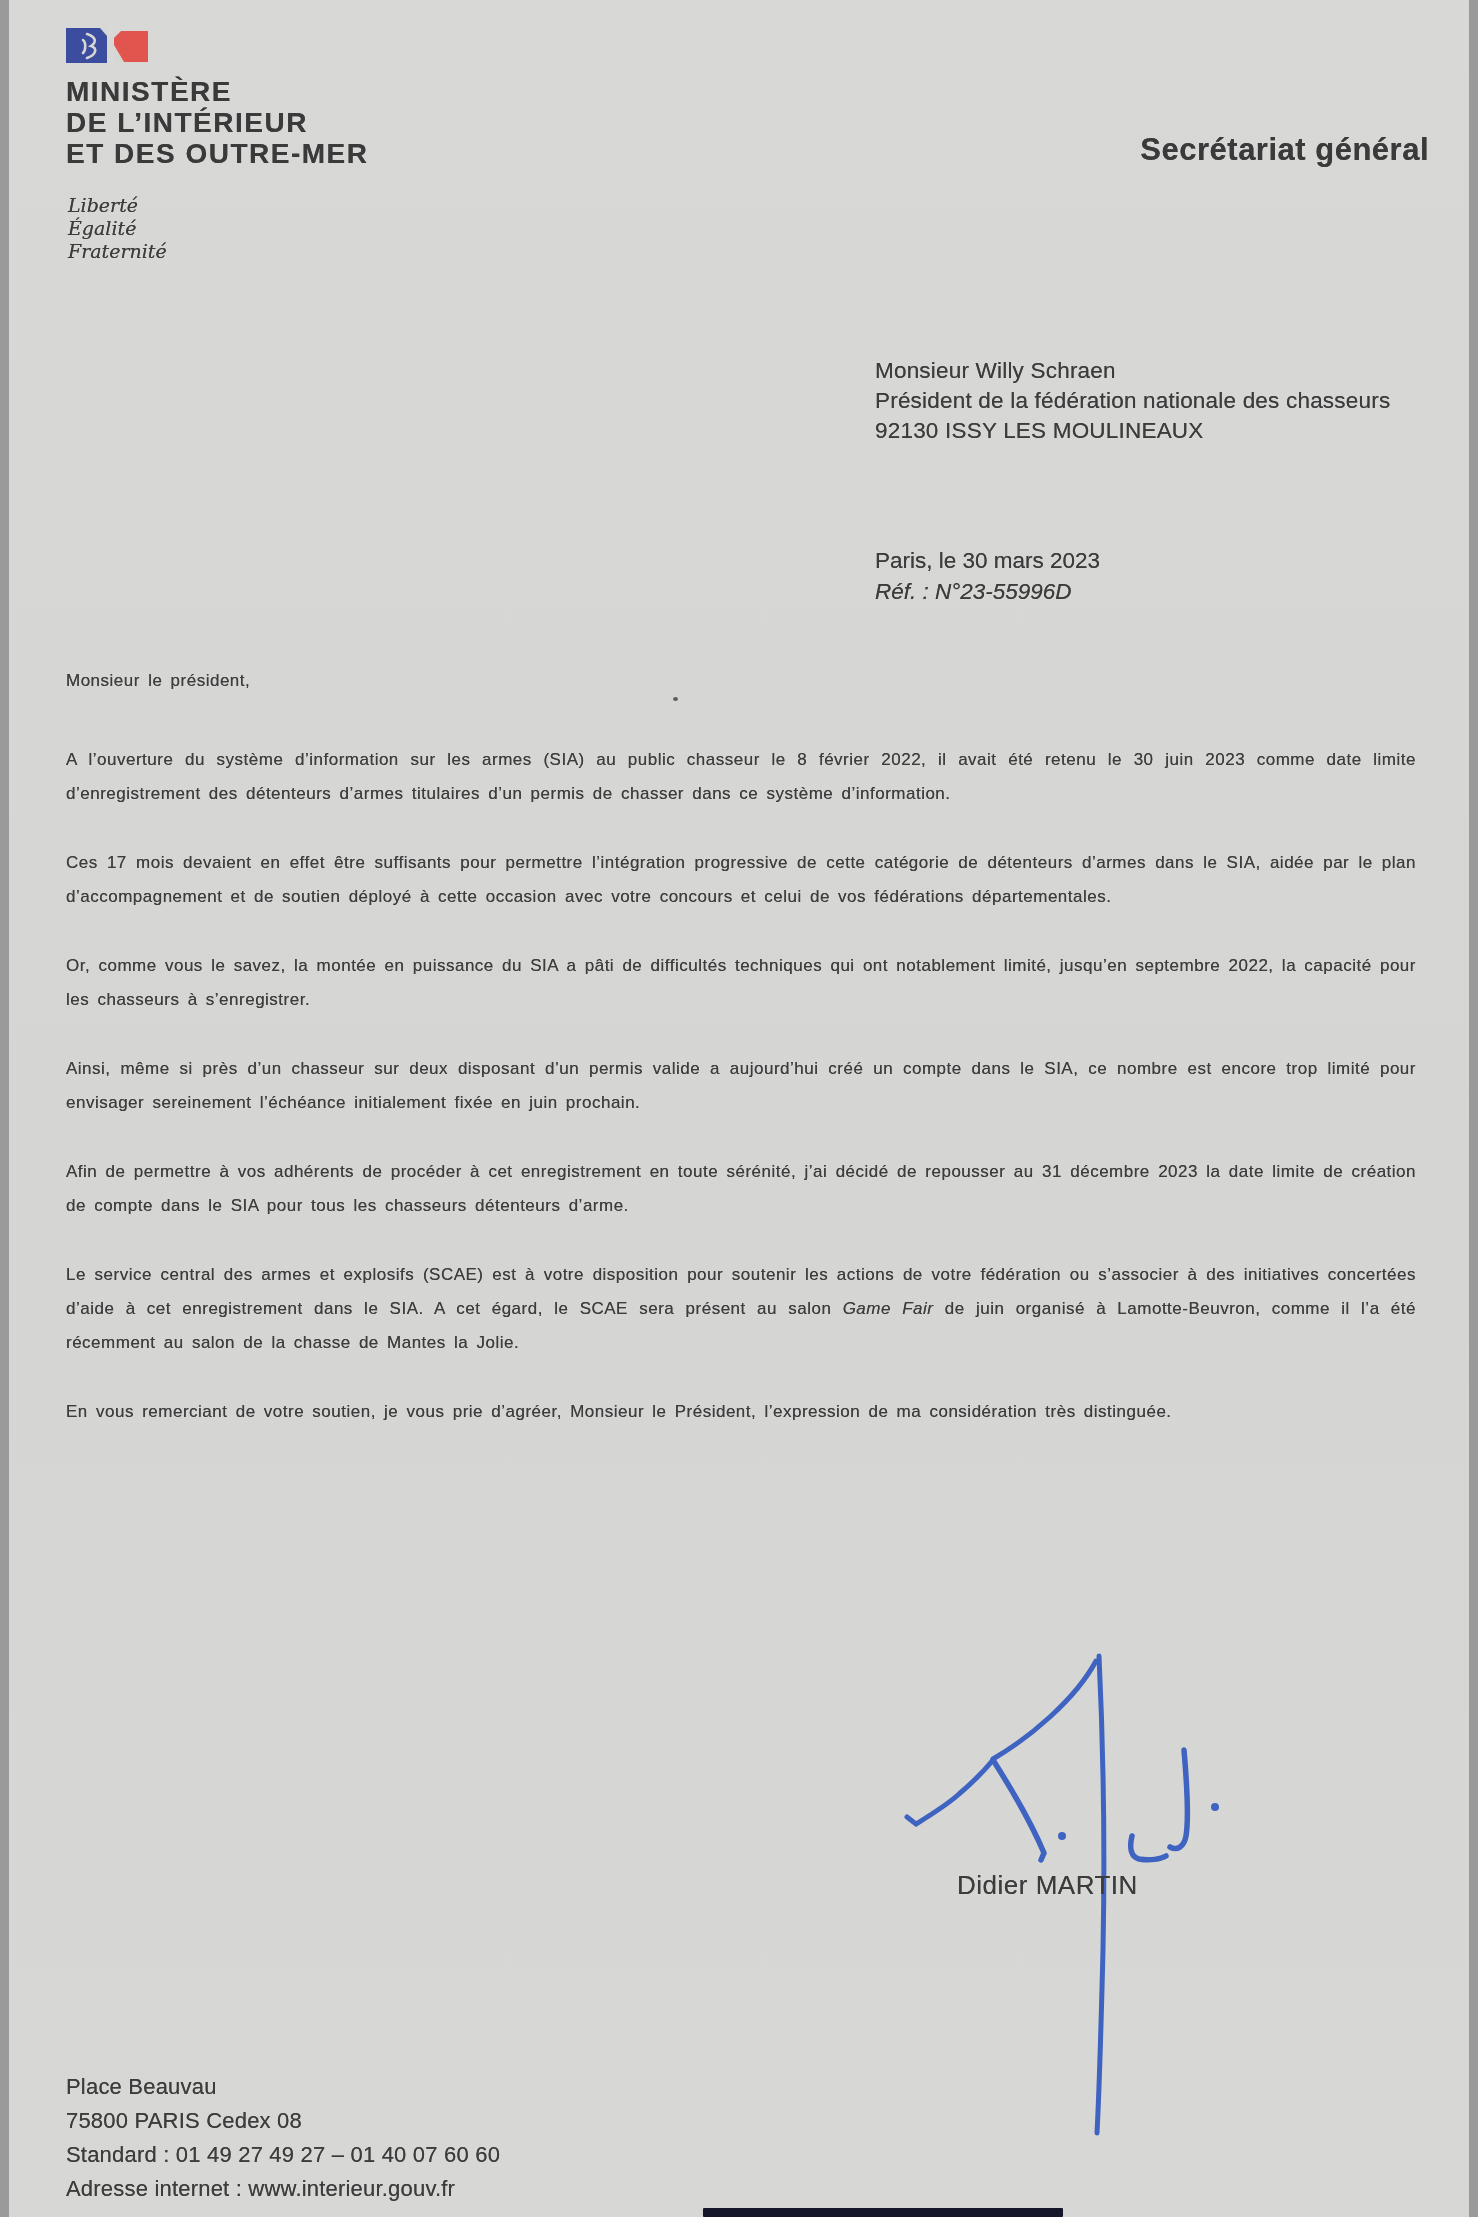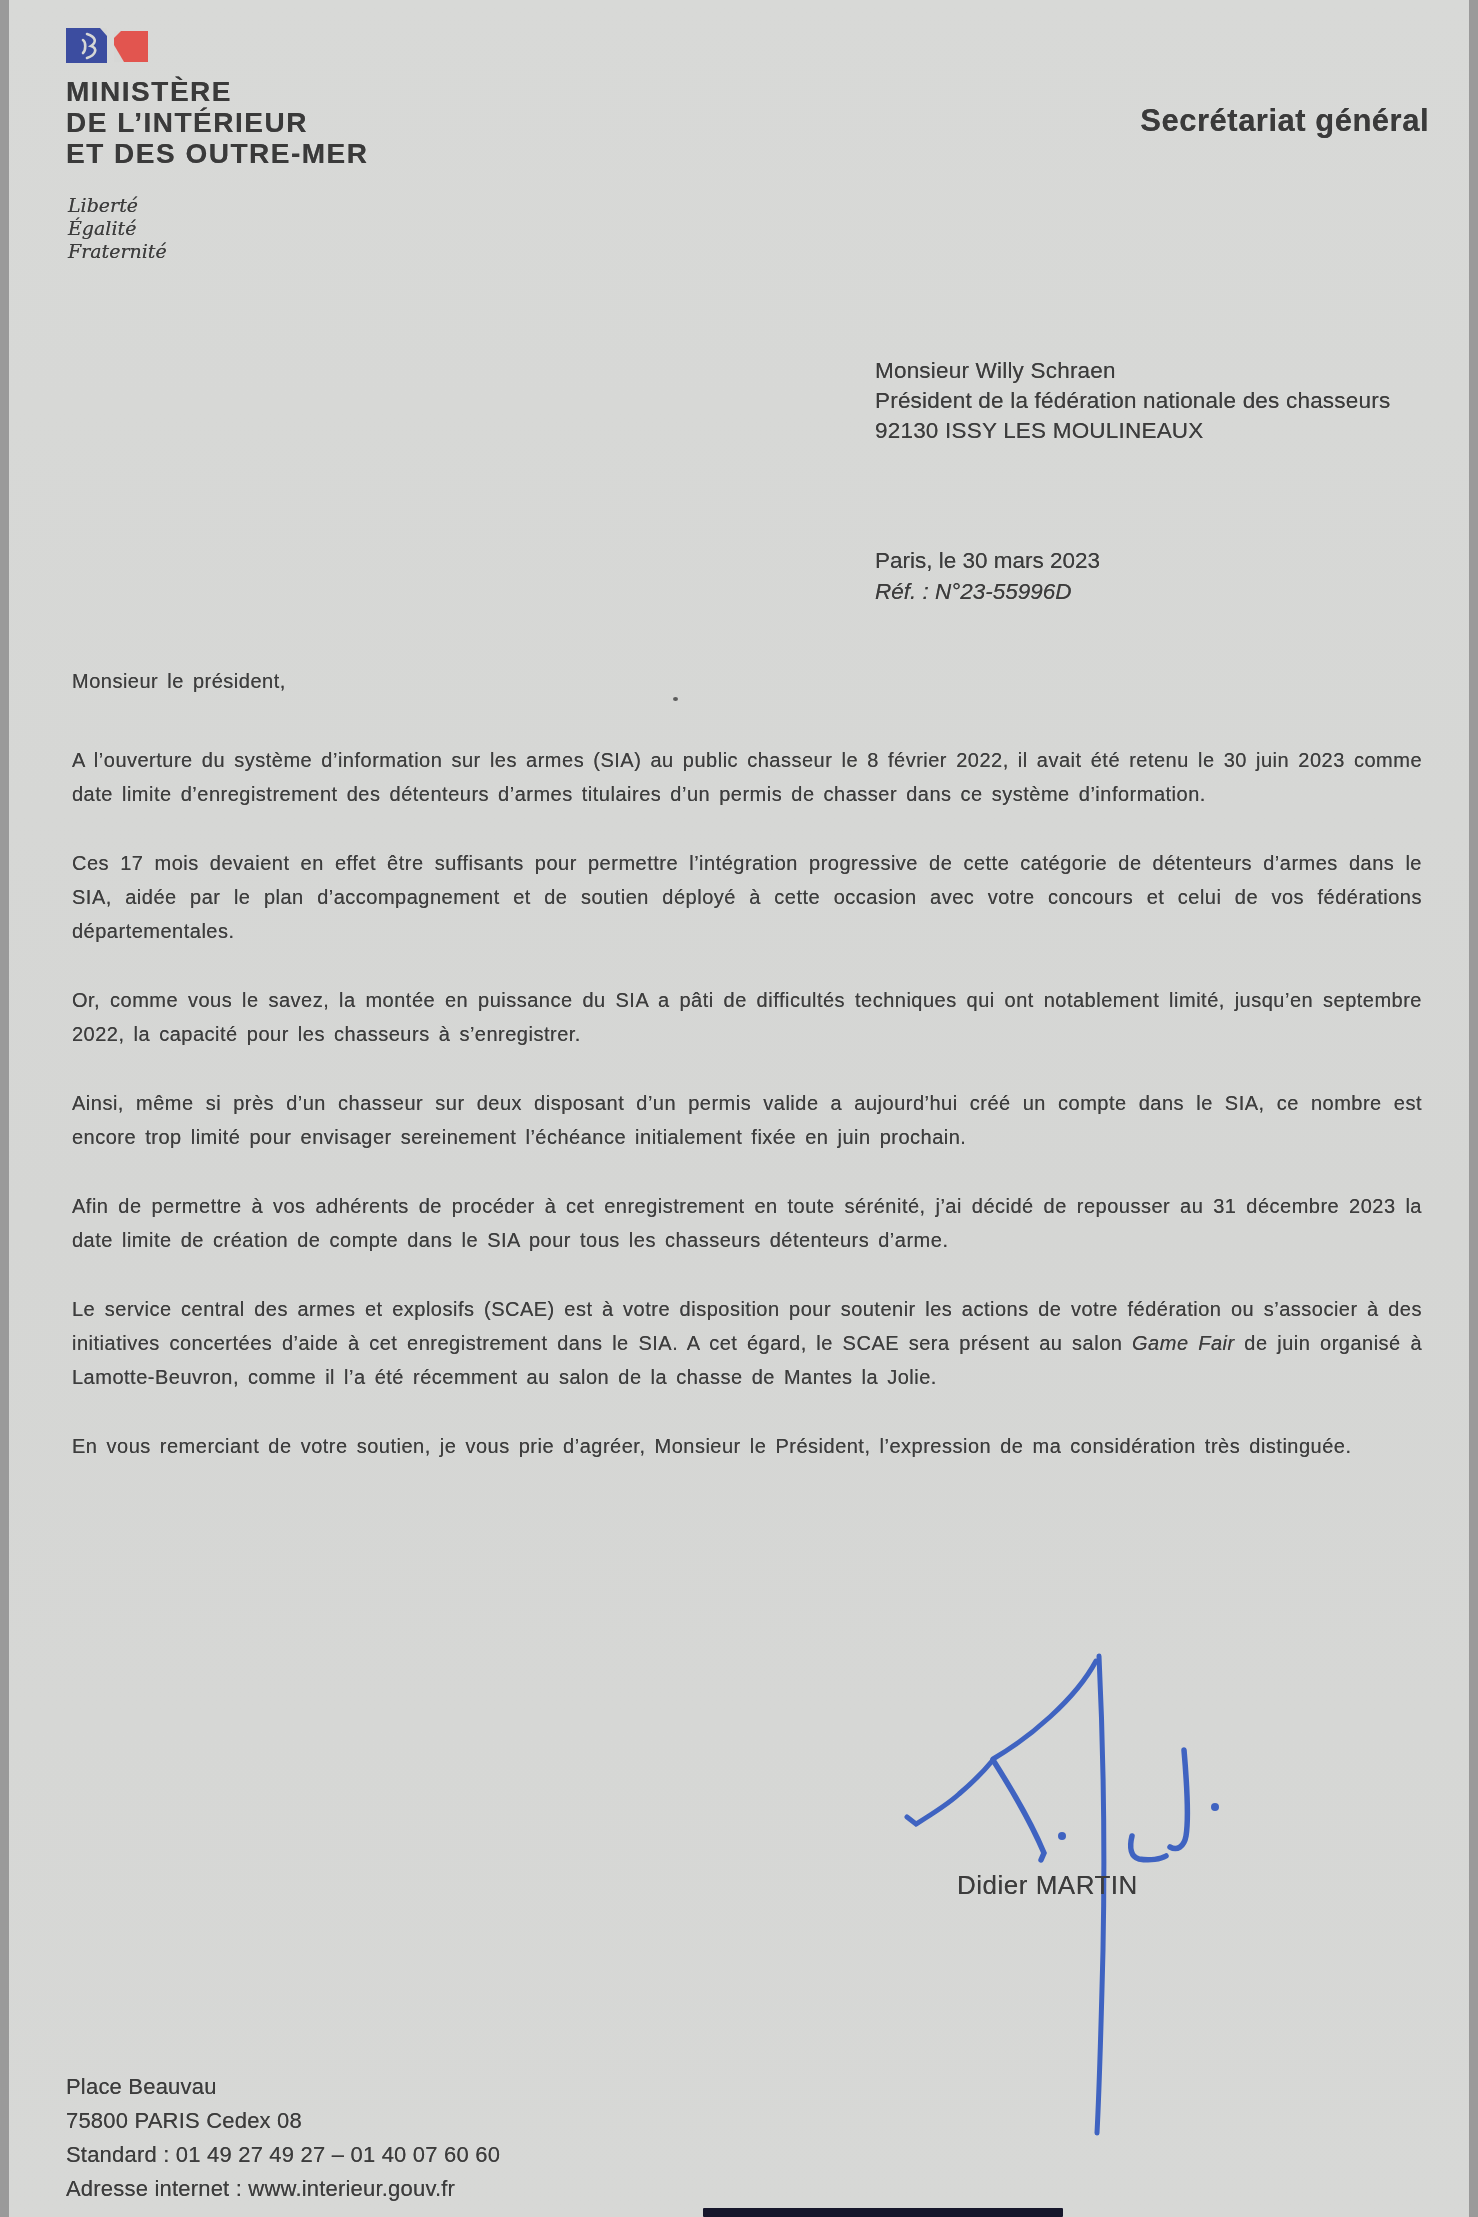--- a/index.html
+++ b/index.html
@@ -21,41 +21,41 @@
     position: absolute; left: 57px; top: 76px;
     font-size: 28px; font-weight: 700; line-height: 31px;
     letter-spacing: 1.5px; color: #3a3a3a; white-space: nowrap;
   }
   .motto {
     position: absolute; left: 59px; top: 194px;
     font-family: "DejaVu Serif", serif; font-style: italic; font-weight: 400;
     font-size: 19px; line-height: 23px; color: #3c3c3c;
   }
   .service-title {
-    position: absolute; right: 40px; top: 103px;
+    position: absolute; right: 40px; top: 132px;
     font-size: 31px; font-weight: 700; letter-spacing: 0.5px; color: #3a3a3a;
     white-space: nowrap;
   }
 
   
   .recipient {
     position: absolute; left: 866px; top: 356px;
     font-size: 22.5px; line-height: 30px; letter-spacing: 0.2px; color: #3c3c3c;
     white-space: nowrap;
   }
   .meta-block {
     position: absolute; left: 866px; top: 545px;
     font-size: 22.5px; line-height: 31px; color: #3c3c3c; white-space: nowrap;
   }
   .ref-line { font-style: italic; }
 
   
   .letter-body {
-    position: absolute; left: 63px; top: 664px; width: 1364px;
-    font-size: 20px; line-height: 34px;
+    position: absolute; left: 57px; top: 664px; width: 1364px;
+    font-size: 17px; line-height: 34px;
     letter-spacing: 0.5px; word-spacing: 3px;
     text-align: justify; color: #3d3d3d;
   }
   .salutation { margin: 0 0 45px 0; text-align: left; }
   .letter-body p { margin: 0 14px 35px 0; }
   .italic { font-style: italic; }
 
   .artifact-dot {
     position: absolute; left: 664px; top: 697px; width: 5px; height: 4px;
     background: #474747; border-radius: 50%; opacity: 0.85;

